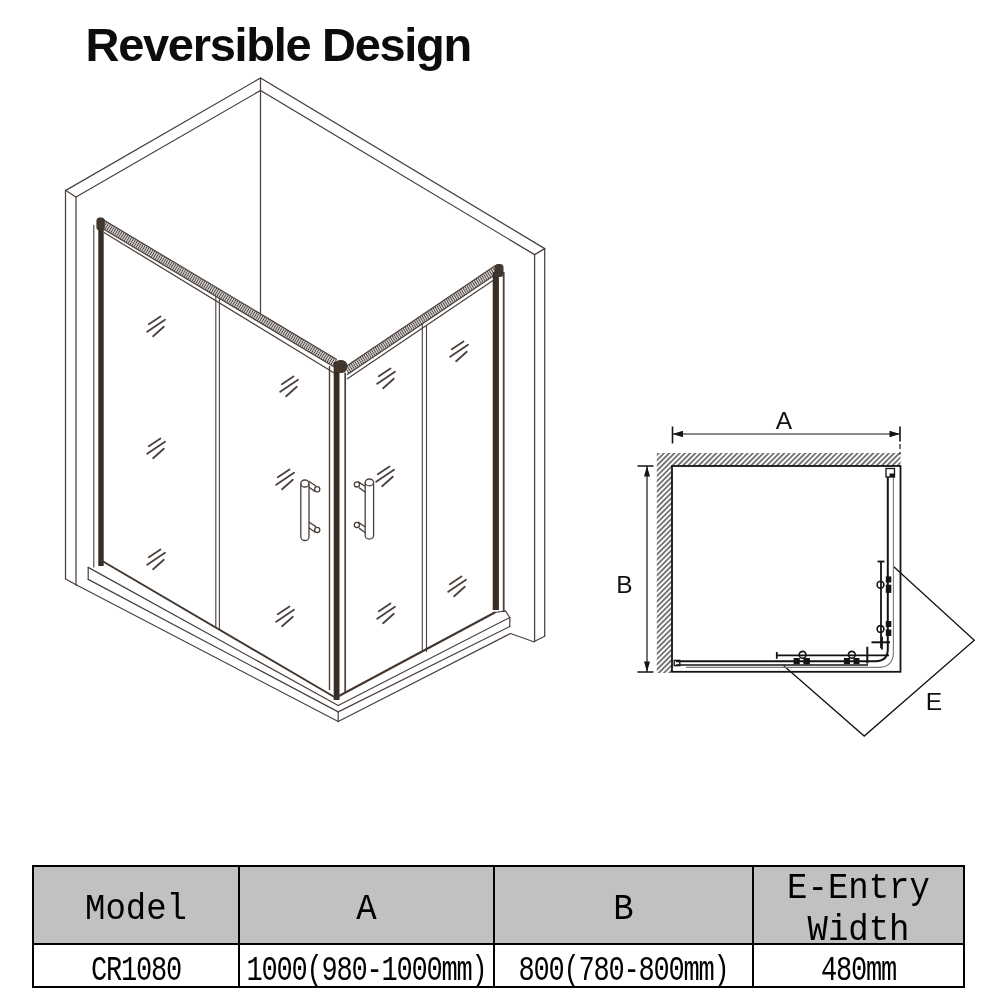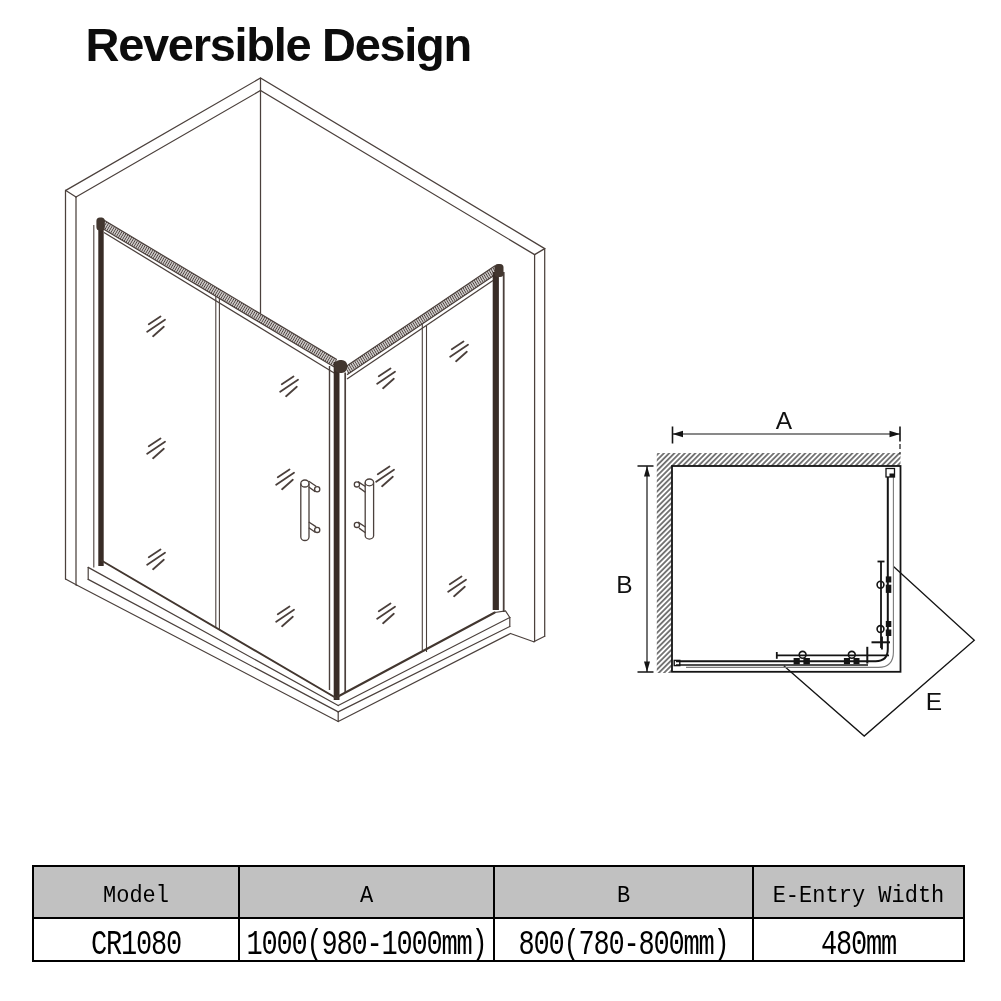--- a/index.html
+++ b/index.html
@@ -1,20 +1,20 @@
 <!DOCTYPE html>
 <html><head>
 <meta charset="utf-8">
 <style>
   html,body{margin:0;padding:0;background:#fff;width:1001px;height:1001px;overflow:hidden;}
   #title{position:absolute;left:37.5px;top:21px;font-family:"Liberation Sans",sans-serif;font-weight:bold;font-size:47px;color:#0c0c0c;letter-spacing:-1.3px;line-height:1;margin-left:48px;}
   svg{position:absolute;left:0;top:0;}
   table{position:absolute;left:32px;top:865px;border-collapse:collapse;table-layout:fixed;font-family:"Liberation Mono",monospace;color:#000;}
   td{border:2px solid #000;text-align:center;padding:0;}
-  .hd td{background:#c1c1c1;font-size:22px;height:50px;text-decoration:underline;}
+  .hd td{background:#c1c1c1;font-size:34px;height:50px;text-decoration:underline;}
   .hd span{display:inline-block;transform:translateY(4px) scaleY(1.09);}
   .dt span{display:inline-block;transform:translateY(4.5px) scaleY(1.3);letter-spacing:-1.2px;}
   .dt td{background:#fff;font-size:27px;height:41px;}
 </style>
 </head>
 <body>
 <div id="title">Reversible Design</div>
 <svg width="1001" height="1001" viewBox="0 0 1001 1001">
   <defs>
     <pattern id="wallhatch" patternUnits="userSpaceOnUse" width="3.7" height="3.7" patternTransform="rotate(45)">

